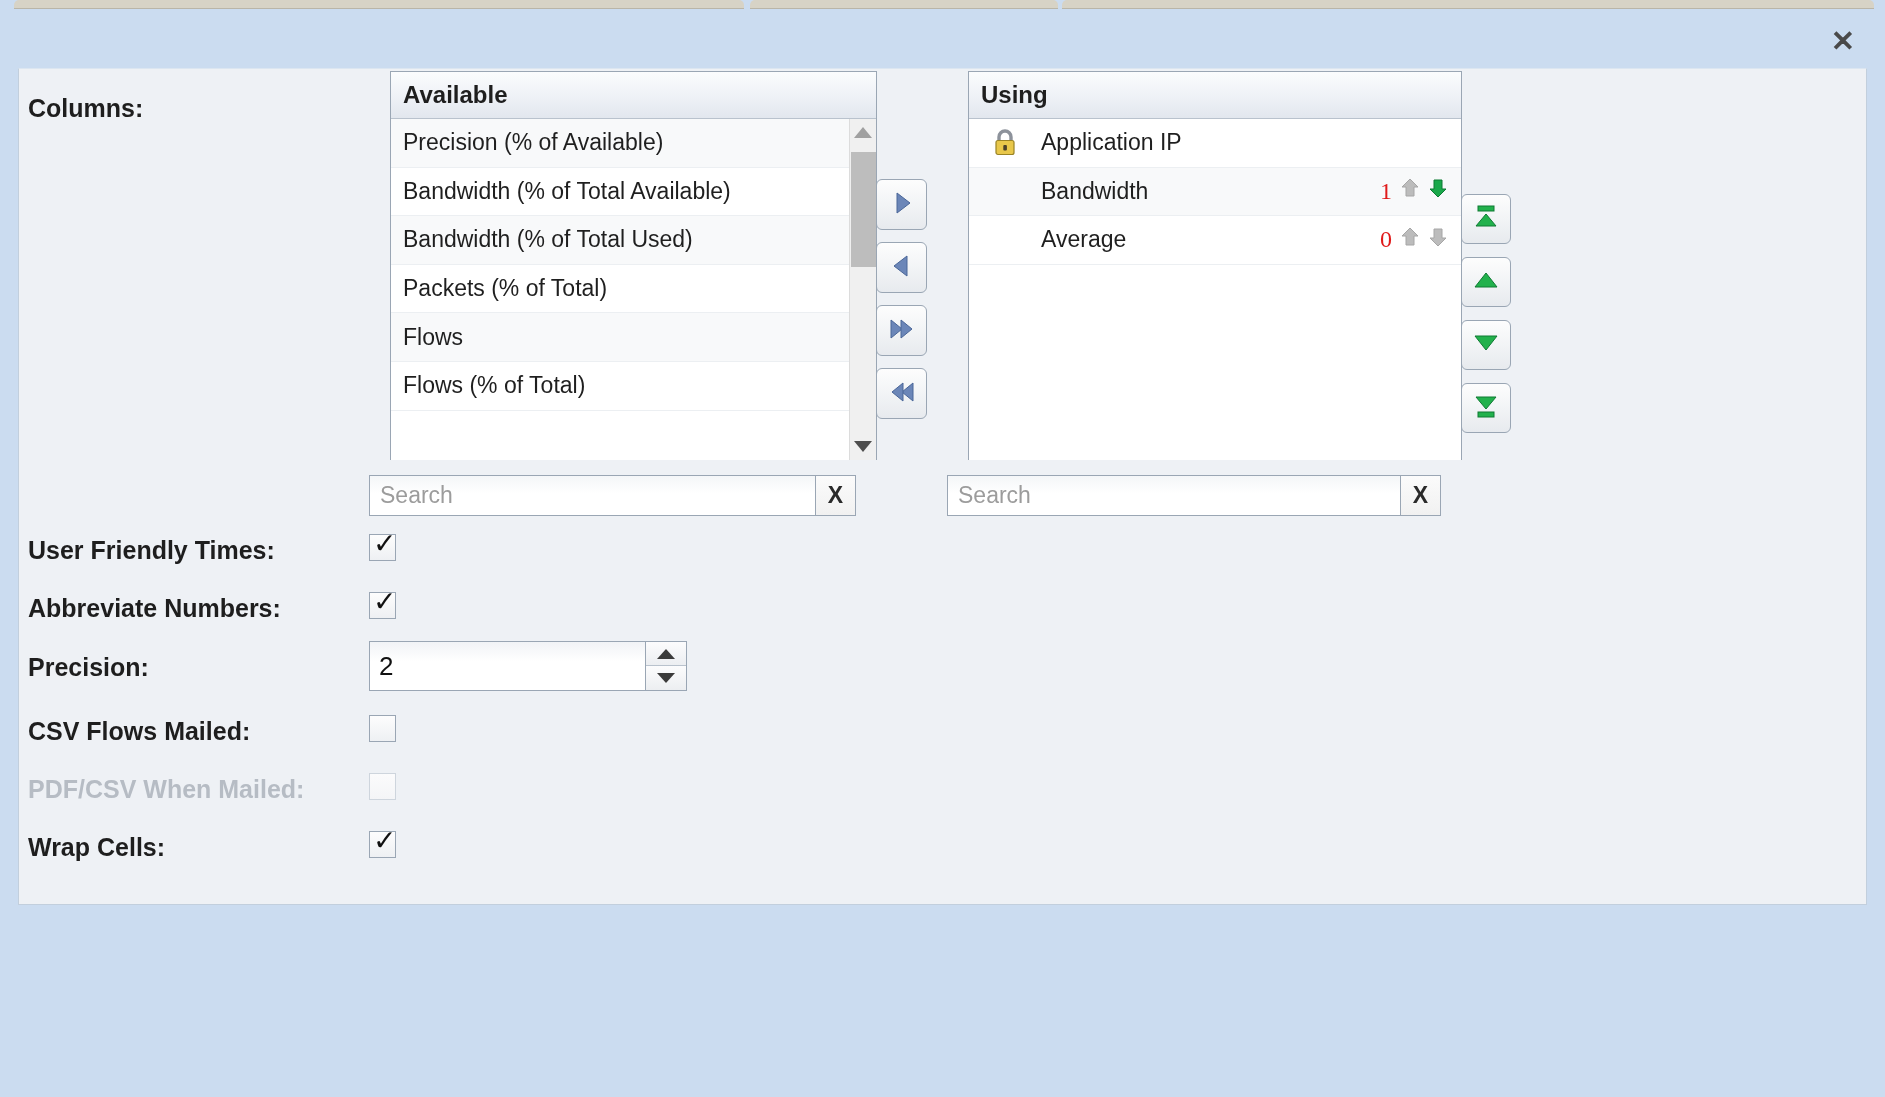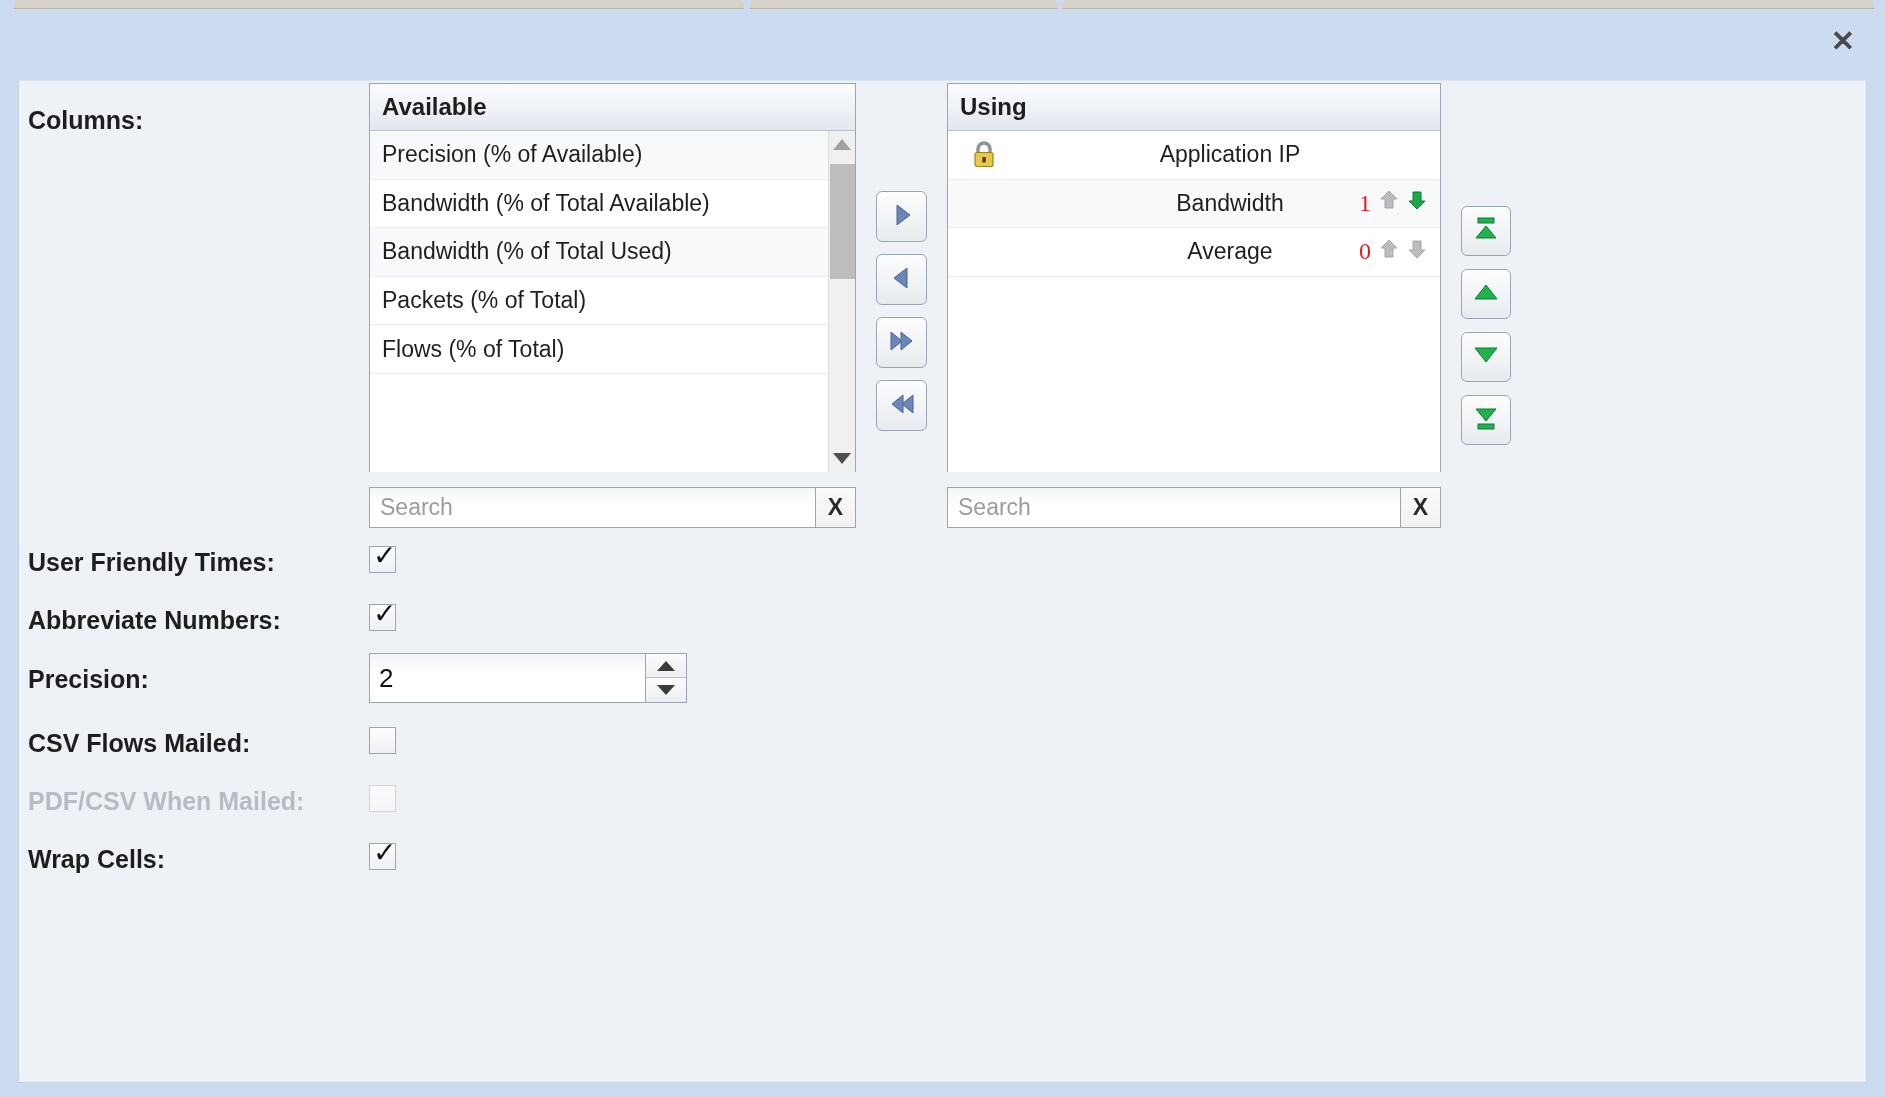--- a/index.html
+++ b/index.html
@@ -52,22 +52,22 @@
     font-weight: bold;
     color: #4a4a4a;
     cursor: pointer;
     line-height: 1;
     font-family: "Liberation Sans", sans-serif;
   }
 
   
   #panel {
     position: absolute;
-    left: 18px; top: 80px;
-    width: 1849px; height: 1003px;
+    left: 18px; top: 68px;
+    width: 1849px; height: 837px;
     background: #eef1f5;
     border: 1px solid #c2cfdd;
     border-top-color: #dce6f1;
   }
 
   
   .label-strong {
     font-size: 25px;
     font-weight: bold;
     color: #1e1e1e;
@@ -79,20 +79,21 @@
   #columns-label {
     position: absolute;
     left: 9px; top: 25px;
   }
 
   
   .listbox {
     position: absolute;
     background: #0f172a;
     border: 1px solid #9aa6b4;
+    margin-left: 21px;
   }
   #available-box { left: 350px; top: 2px;  width: 487px; height: 389px; }
   #using-box     { left: 928px; top: 2px;  width: 494px; height: 389px; }
 
   .list-header {
     height: 47px;
     background: linear-gradient(to bottom, #fbfcfd 0%, #eef1f6 55%, #e2e7ee 100%);
     border-bottom: 1px solid #b9c2cd;
     display: flex;
     align-items: center;
@@ -153,21 +154,21 @@
   }
   .vscroll .thumb {
     position: absolute;
     left: 1px; width: 25px;
     top: 33px; height: 115px;
     background: #bdbdbd;
     cursor: pointer;
   }
 
   
-  #using-box .list-row { padding-left: 0; position: relative; text-align: center; }
+  #using-box .list-row { padding-left: 0; position: relative; }
   .row-lock {
     width: 72px;
     display: flex; align-items: center; justify-content: center;
     flex: 0 0 72px;
   }
   .row-text { flex: 1 1 auto; }
   .sort-ind {
     position: absolute;
     right: 10px; top: 0; bottom: 0;
     display: flex; align-items: center; gap: 2px;
@@ -328,20 +329,21 @@
     <div id="columns-label" class="label-strong">Columns:</div>
 
     <div id="available-box" class="listbox">
       <div class="list-header">Available</div>
       <div class="list-body">
         <div class="list-rows">
           <div class="list-row alt">Precision (% of Available)</div>
           <div class="list-row">Bandwidth (% of Total Available)</div>
           <div class="list-row alt">Bandwidth (% of Total Used)</div>
           <div class="list-row">Packets (% of Total)</div>
+          <div class="list-row alt">Flows</div>
           <div class="list-row">Flows (% of Total)</div>
         </div>
         <div class="vscroll">
           <div class="arrow up">
               <div class="tri-up"></div>
             </div>
           <div class="thumb"></div>
           <div class="arrow down">
               <div class="tri-down"></div>
             </div>

